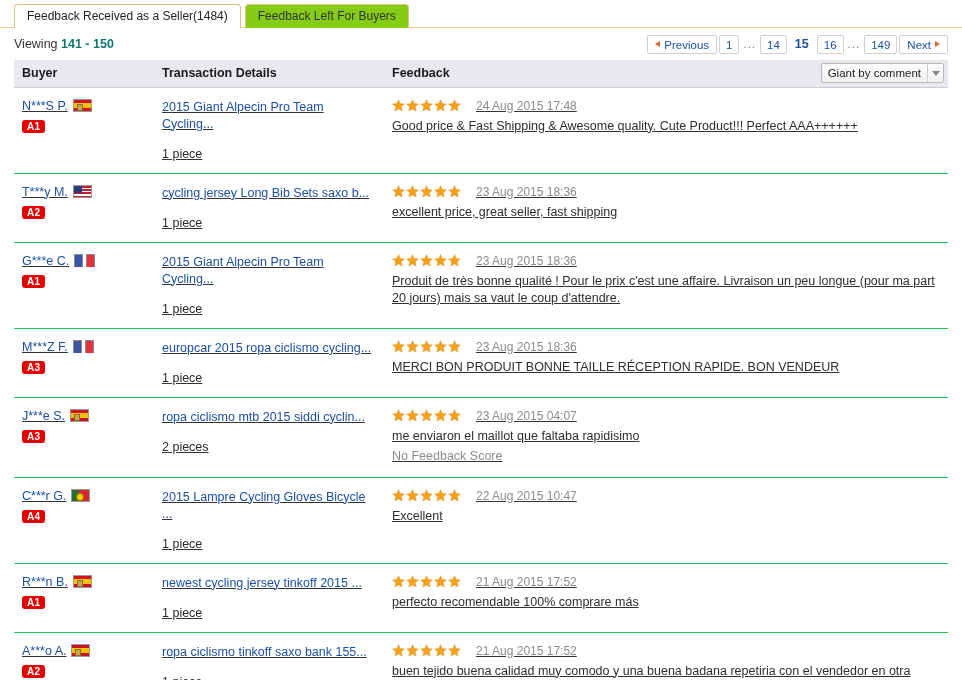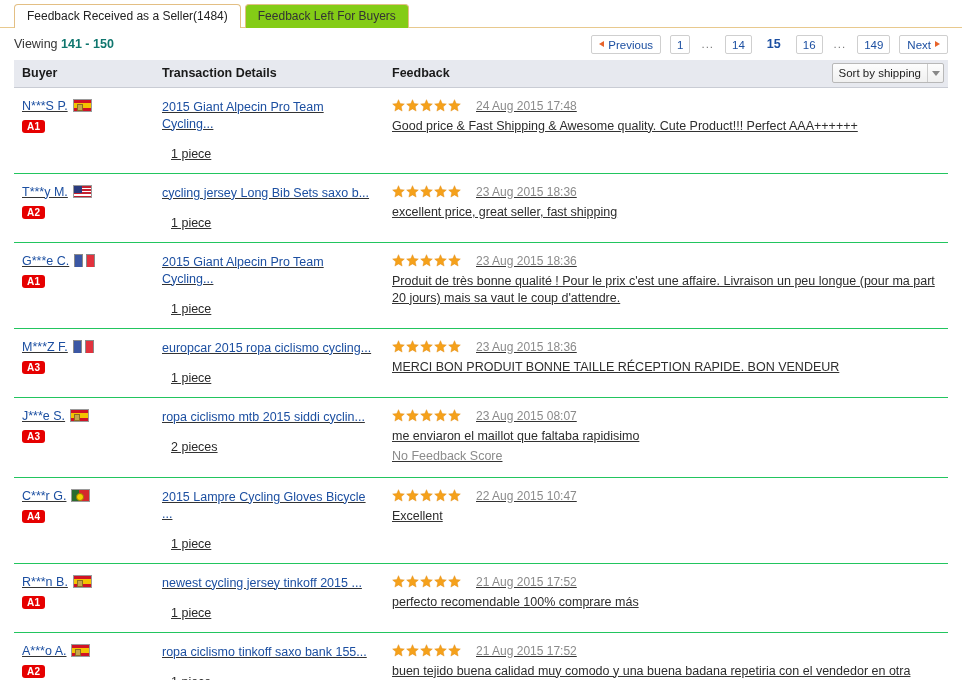--- a/index.html
+++ b/index.html
@@ -69,21 +69,21 @@
   .viewing {
     font-size: 12.5px;
     color: #333;
     font-weight: normal;
   }
   .viewing b { font-weight: bold; color: #0f766e; }
 
   .pager {
     display: flex;
     align-items: center;
-    gap: 9px;
+    gap: 2px;
     font-size: 11.5px;
   }
   .pgbtn {
     border: 1px solid #cfcfcf;
     background: #fff;
     color: #1c4fa1;
     padding: 1px 7px;
     min-width: 20px;
     height: 19px;
     line-height: 16px;
@@ -257,21 +257,20 @@
     color: #1c4fa1;
     font-size: 12.5px;
     line-height: 17px;
     cursor: pointer;
     word-wrap: break-word;
   }
   .qty {
     margin-top: 14px;
     font-size: 12.5px;
     color: #2a2a2a;
-    margin-left: 9px;
   }
 
   
   .fb-head {
     display: flex;
     align-items: center;
     gap: 15px;
     margin-bottom: 5px;
   }
   .stars { display: flex; gap: 1px; line-height: 1; }
@@ -331,21 +330,21 @@
 
 <div class="table-wrap">
   <table class="fb">
     <thead>
       <tr>
         <th class="c-buyer">Buyer</th>
         <th class="c-trans">Transaction Details</th>
         <th class="c-feed">
           <span>Feedback</span>
           <span class="sortbox">
-            <span class="lbl">Sort by shipping</span>
+            <span class="lbl">Giant by comment</span>
             <span class="caret">
                 <i></i>
               </span>
           </span>
         </th>
       </tr>
     </thead>
     <tbody id="rows-body">
         <tr>
           <td><div class="buyer-line">
@@ -500,21 +499,21 @@
                 <svg class="star" viewBox="0 0 20 20">
                   <polygon points="10,1 12.6,7 19,7.6 14.2,12 15.6,18.6 10,15.2 4.4,18.6 5.8,12 1,7.6 7.4,7" fill="#f5a11b" stroke="#e0880d" stroke-width="0.6"></polygon>
                 </svg>
                 <svg class="star" viewBox="0 0 20 20">
                   <polygon points="10,1 12.6,7 19,7.6 14.2,12 15.6,18.6 10,15.2 4.4,18.6 5.8,12 1,7.6 7.4,7" fill="#f5a11b" stroke="#e0880d" stroke-width="0.6"></polygon>
                 </svg>
                 <svg class="star" viewBox="0 0 20 20">
                   <polygon points="10,1 12.6,7 19,7.6 14.2,12 15.6,18.6 10,15.2 4.4,18.6 5.8,12 1,7.6 7.4,7" fill="#f5a11b" stroke="#e0880d" stroke-width="0.6"></polygon>
                 </svg>
               </span>
-              <span class="fb-date">23 Aug 2015 08:07</span>
+              <span class="fb-date">23 Aug 2015 04:07</span>
             </div>
             <div class="fb-text">me enviaron el maillot que faltaba rapidisimo</div>
             <div class="fb-note">No Feedback Score</div>
           </td>
         </tr>
         <tr>
           <td><div class="buyer-line">
               <span class="buyer-name">C***r G.</span>
               <span class="flag pt"></span>
             </div><span class="badge">A4</span></td>

